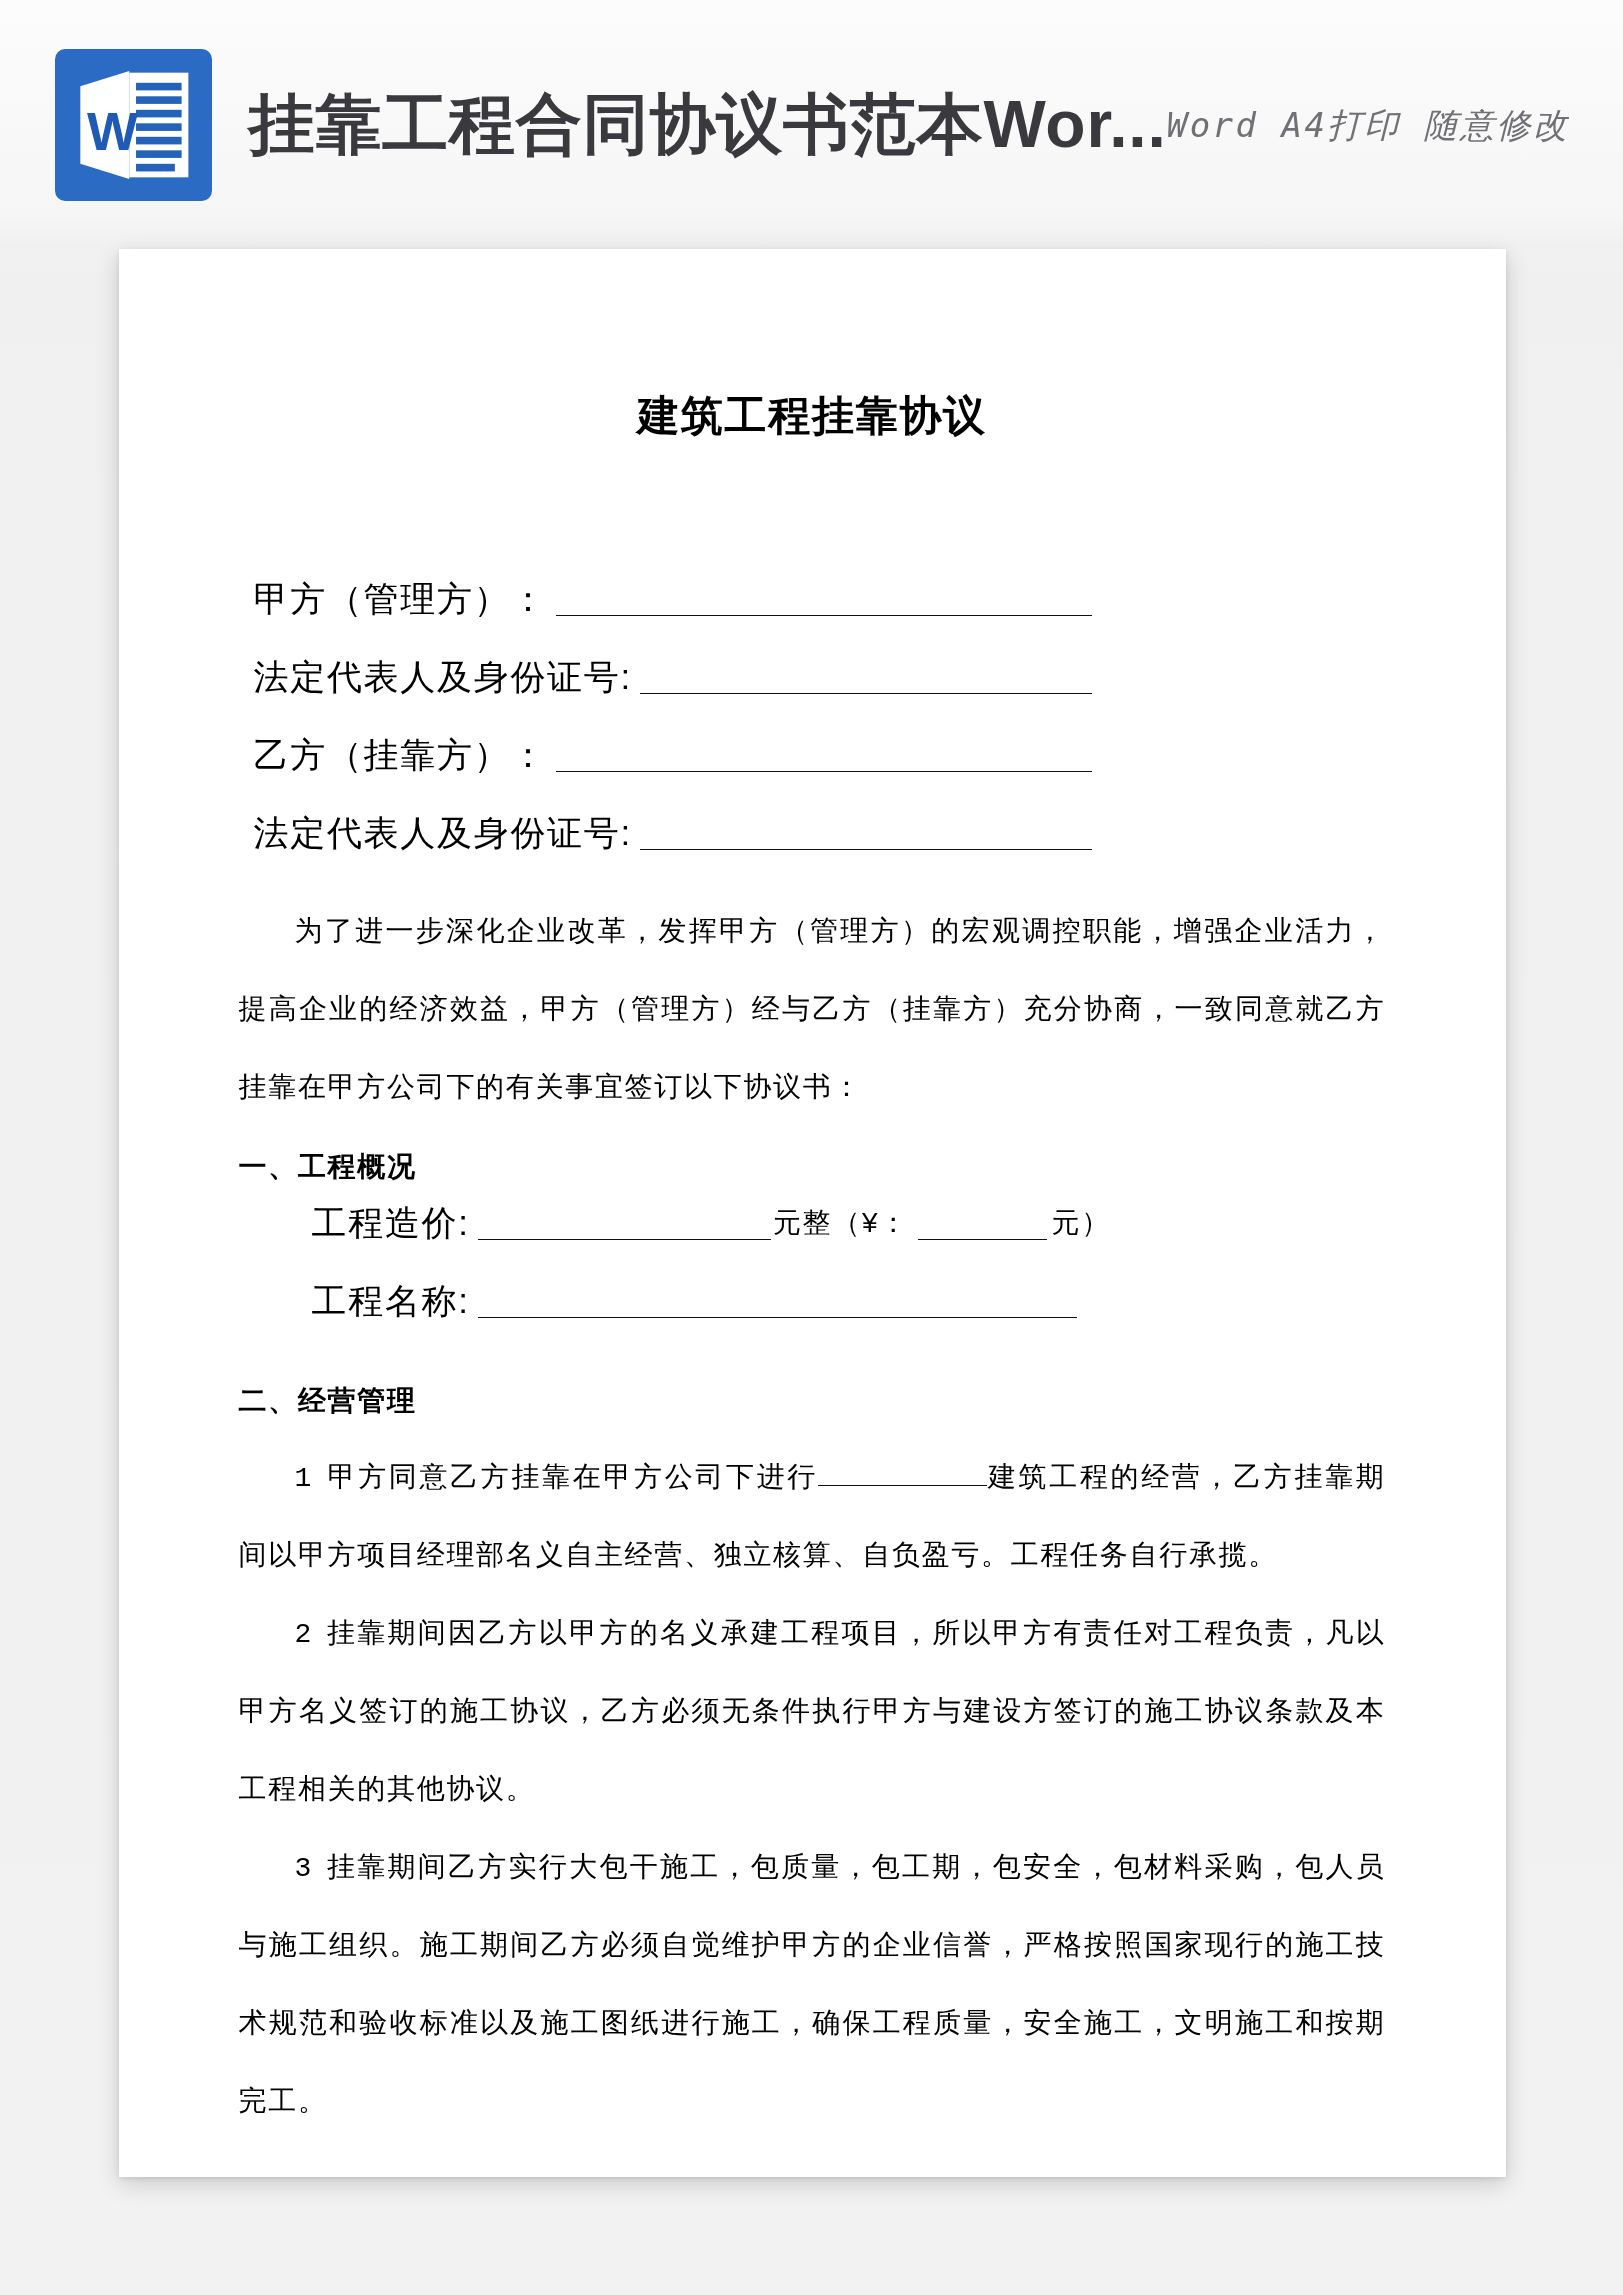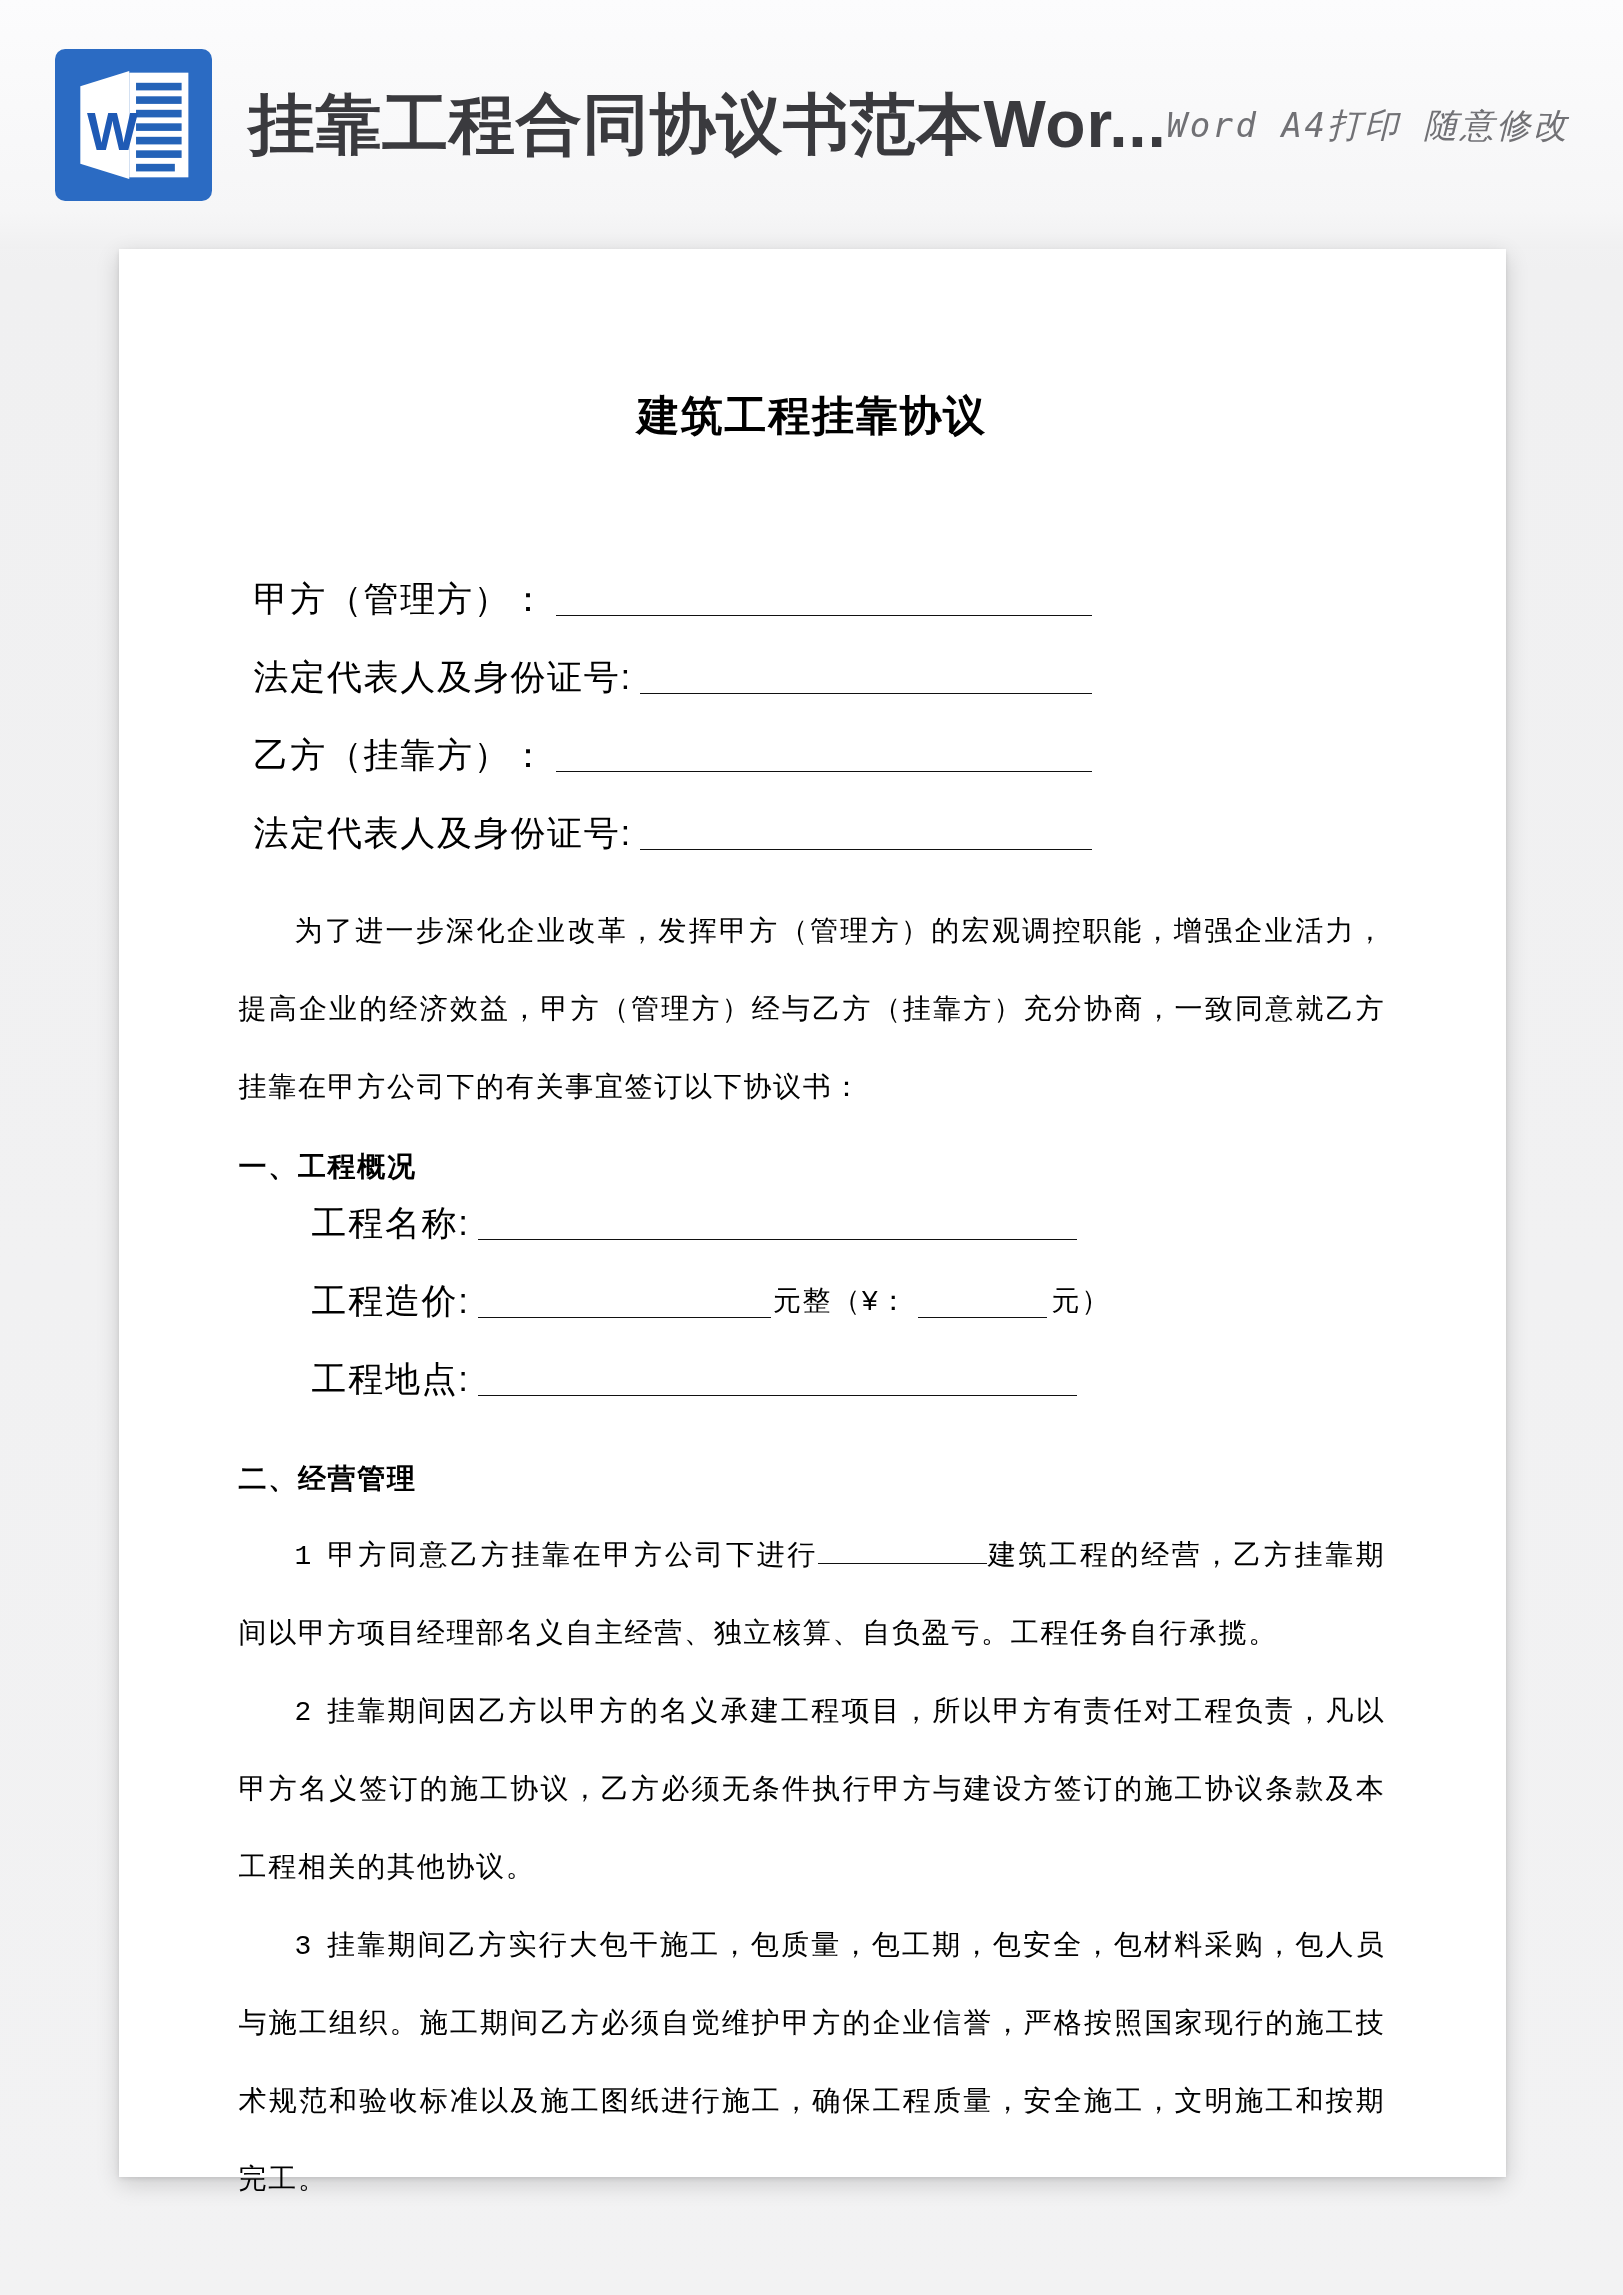--- a/index.html
+++ b/index.html
@@ -138,32 +138,28 @@
       <span class="field-label">法定代表人及身份证号:</span>
       <span class="fill-line"></span>
     </div>
   </div>
 
   <p class="doc-par">为了进一步深化企业改革，发挥甲方（管理方）的宏观调控职能，增强企业活力，提高企业的经济效益，甲方（管理方）经与乙方（挂靠方）充分协商，一致同意就乙方挂靠在甲方公司下的有关事宜签订以下协议书：</p>
 
   <div class="section-heading">一、工程概况</div>
 
   <div class="prog-row">
-    <span class="field-label">工程名称:</span>
-    <span class="blank blank-w-long"></span>
-  </div>
-  <div class="prog-row">
     <span class="field-label">工程造价:</span>
     <span class="blank blank-w-cost"></span>
     <span class="cost-text">元整（¥：</span>
     <span class="blank blank-w-small"></span>
     <span class="cost-text">元）</span>
   </div>
   <div class="prog-row">
-    <span class="field-label">工程地点:</span>
+    <span class="field-label">工程名称:</span>
     <span class="blank blank-w-long"></span>
   </div>
 
   <div class="section-heading">二、经营管理</div>
 
   <p class="doc-par"><span class="clause-num">1</span><span>甲方同意乙方挂靠在甲方公司下进行</span><span class="blank-inline"></span><span>建筑工程的经营，乙方挂靠期间以甲方项目经理部名义自主经营、独立核算、自负盈亏。工程任务自行承揽。</span></p>
 
   <p class="doc-par"><span class="clause-num">2</span><span>挂靠期间因乙方以甲方的名义承建工程项目，所以甲方有责任对工程负责，凡以甲方名义签订的施工协议，乙方必须无条件执行甲方与建设方签订的施工协议条款及本工程相关的其他协议。</span></p>
 
   <p class="doc-par"><span class="clause-num">3</span><span>挂靠期间乙方实行大包干施工，包质量，包工期，包安全，包材料采购，包人员与施工组织。施工期间乙方必须自觉维护甲方的企业信誉，严格按照国家现行的施工技术规范和验收标准以及施工图纸进行施工，确保工程质量，安全施工，文明施工和按期完工。</span></p>

